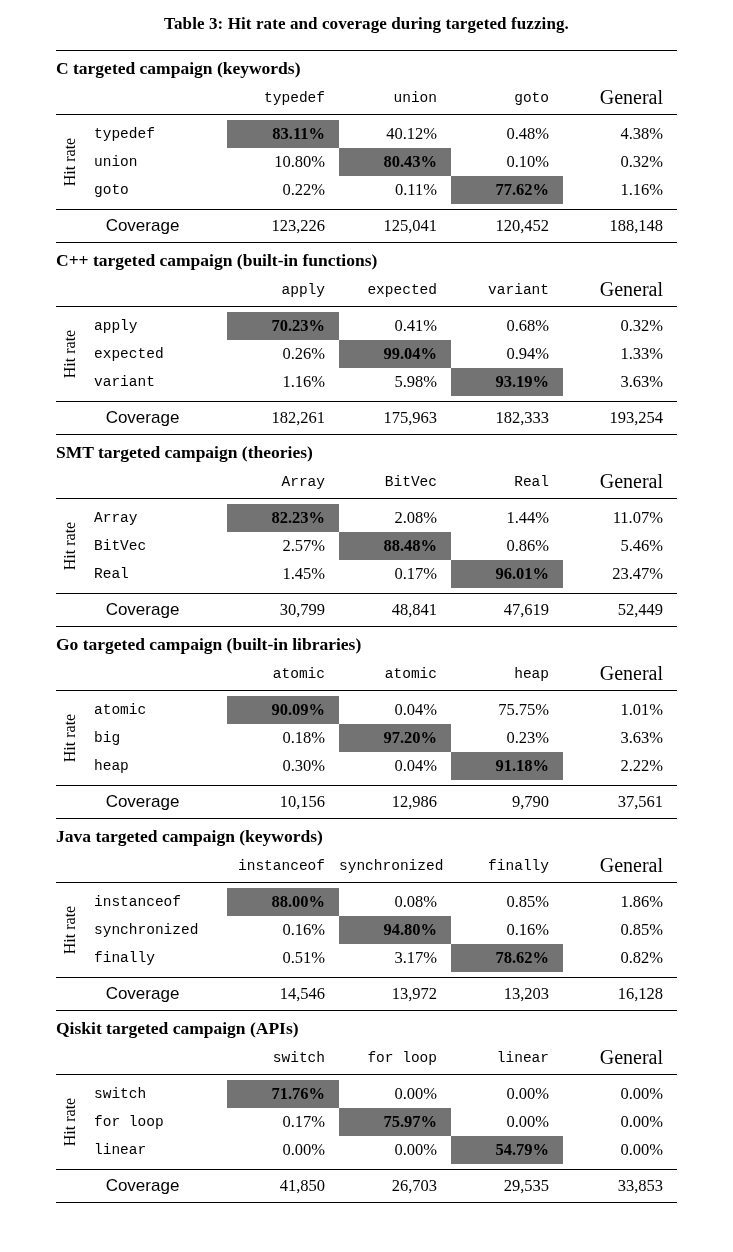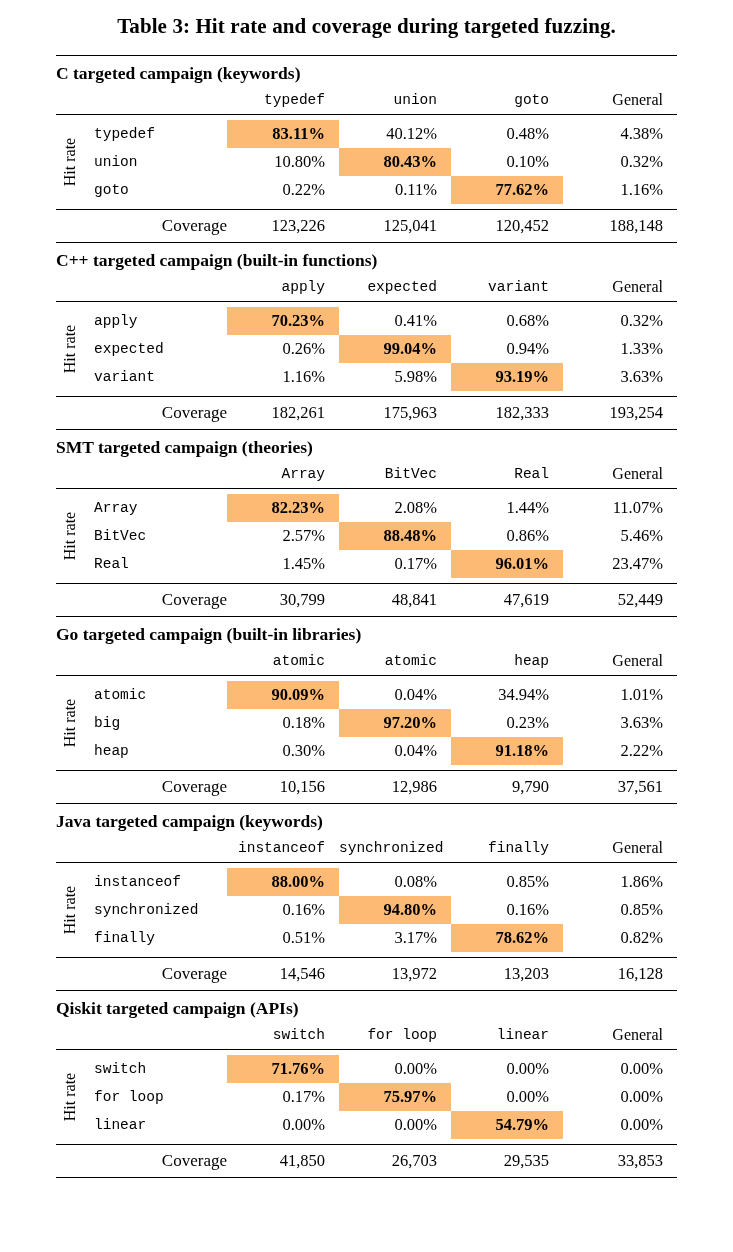--- a/index.html
+++ b/index.html
@@ -16,21 +16,21 @@
     overflow: hidden;
   }
   .page {
     width: 733px;
     box-sizing: border-box;
     padding: 0 36px;
   }
   .caption {
     font-family: "Liberation Serif", serif;
     font-weight: bold;
-    font-size: 21px;
+    font-size: 17px;
     text-align: center;
     margin-top: 14px;
     margin-bottom: 16px;
     letter-spacing: 0.1px;
   }
   table.main {
     border-collapse: collapse;
     width: 621px;
     margin: 0 auto;
     table-layout: fixed;
@@ -52,21 +52,21 @@
 
   .section-title {
     text-align: left;
     font-weight: bold;
     font-size: 17.5px;
     padding: 7px 0 4px 0 !important;
     font-family: "Liberation Serif", serif;
   }
   .colhead {
     text-align: right;
-    font-size: 16px;
+    font-size: 20px;
     padding: 3px 14px 5px 0 !important;
     font-family: "Liberation Serif", serif;
   }
   .colhead.mono {
     font-family: "Liberation Mono", monospace;
     font-size: 14.5px;
   }
   .rowlabel {
     font-family: "Liberation Mono", monospace;
     font-size: 14.5px;
@@ -75,28 +75,28 @@
     white-space: nowrap;
   }
   .num {
     text-align: right;
     font-size: 16.5px;
     padding: 4px 14px 4px 0 !important;
     font-family: "Liberation Serif", serif;
     white-space: nowrap;
   }
   .num.hl {
-    background: #fdba74;
+    background: #737373;
     font-weight: bold;
   }
   .coverage-label {
     font-size: 17px;
-    text-align: right;
+    text-align: center;
     padding: 6px 0 6px 2px !important;
-    font-family: Liberation Serif, serif;
+    font-family: Liberation Sans, sans-serif;
   }
   .rotcell {
     position: relative;
     width: 28px;
     padding: 0 !important;
     vertical-align: middle;
   }
   .rotwrap {
     position: relative;
     height: 100%;
@@ -327,21 +327,21 @@
         </tr>
         <tr>
           <td class="rotcell" rowspan="3">
             <div class="rotwrap">
               <span class="rot">Hit rate</span>
             </div>
           </td>
           <td class="rowlabel">atomic</td>
           <td class="num hl">90.09%</td>
           <td class="num">0.04%</td>
-          <td class="num">34.94%</td>
+          <td class="num">75.75%</td>
           <td class="num">1.01%</td>
         </tr>
         <tr>
           <td class="rowlabel">big</td>
           <td class="num">0.18%</td>
           <td class="num hl">97.20%</td>
           <td class="num">0.23%</td>
           <td class="num">3.63%</td>
         </tr>
         <tr>

